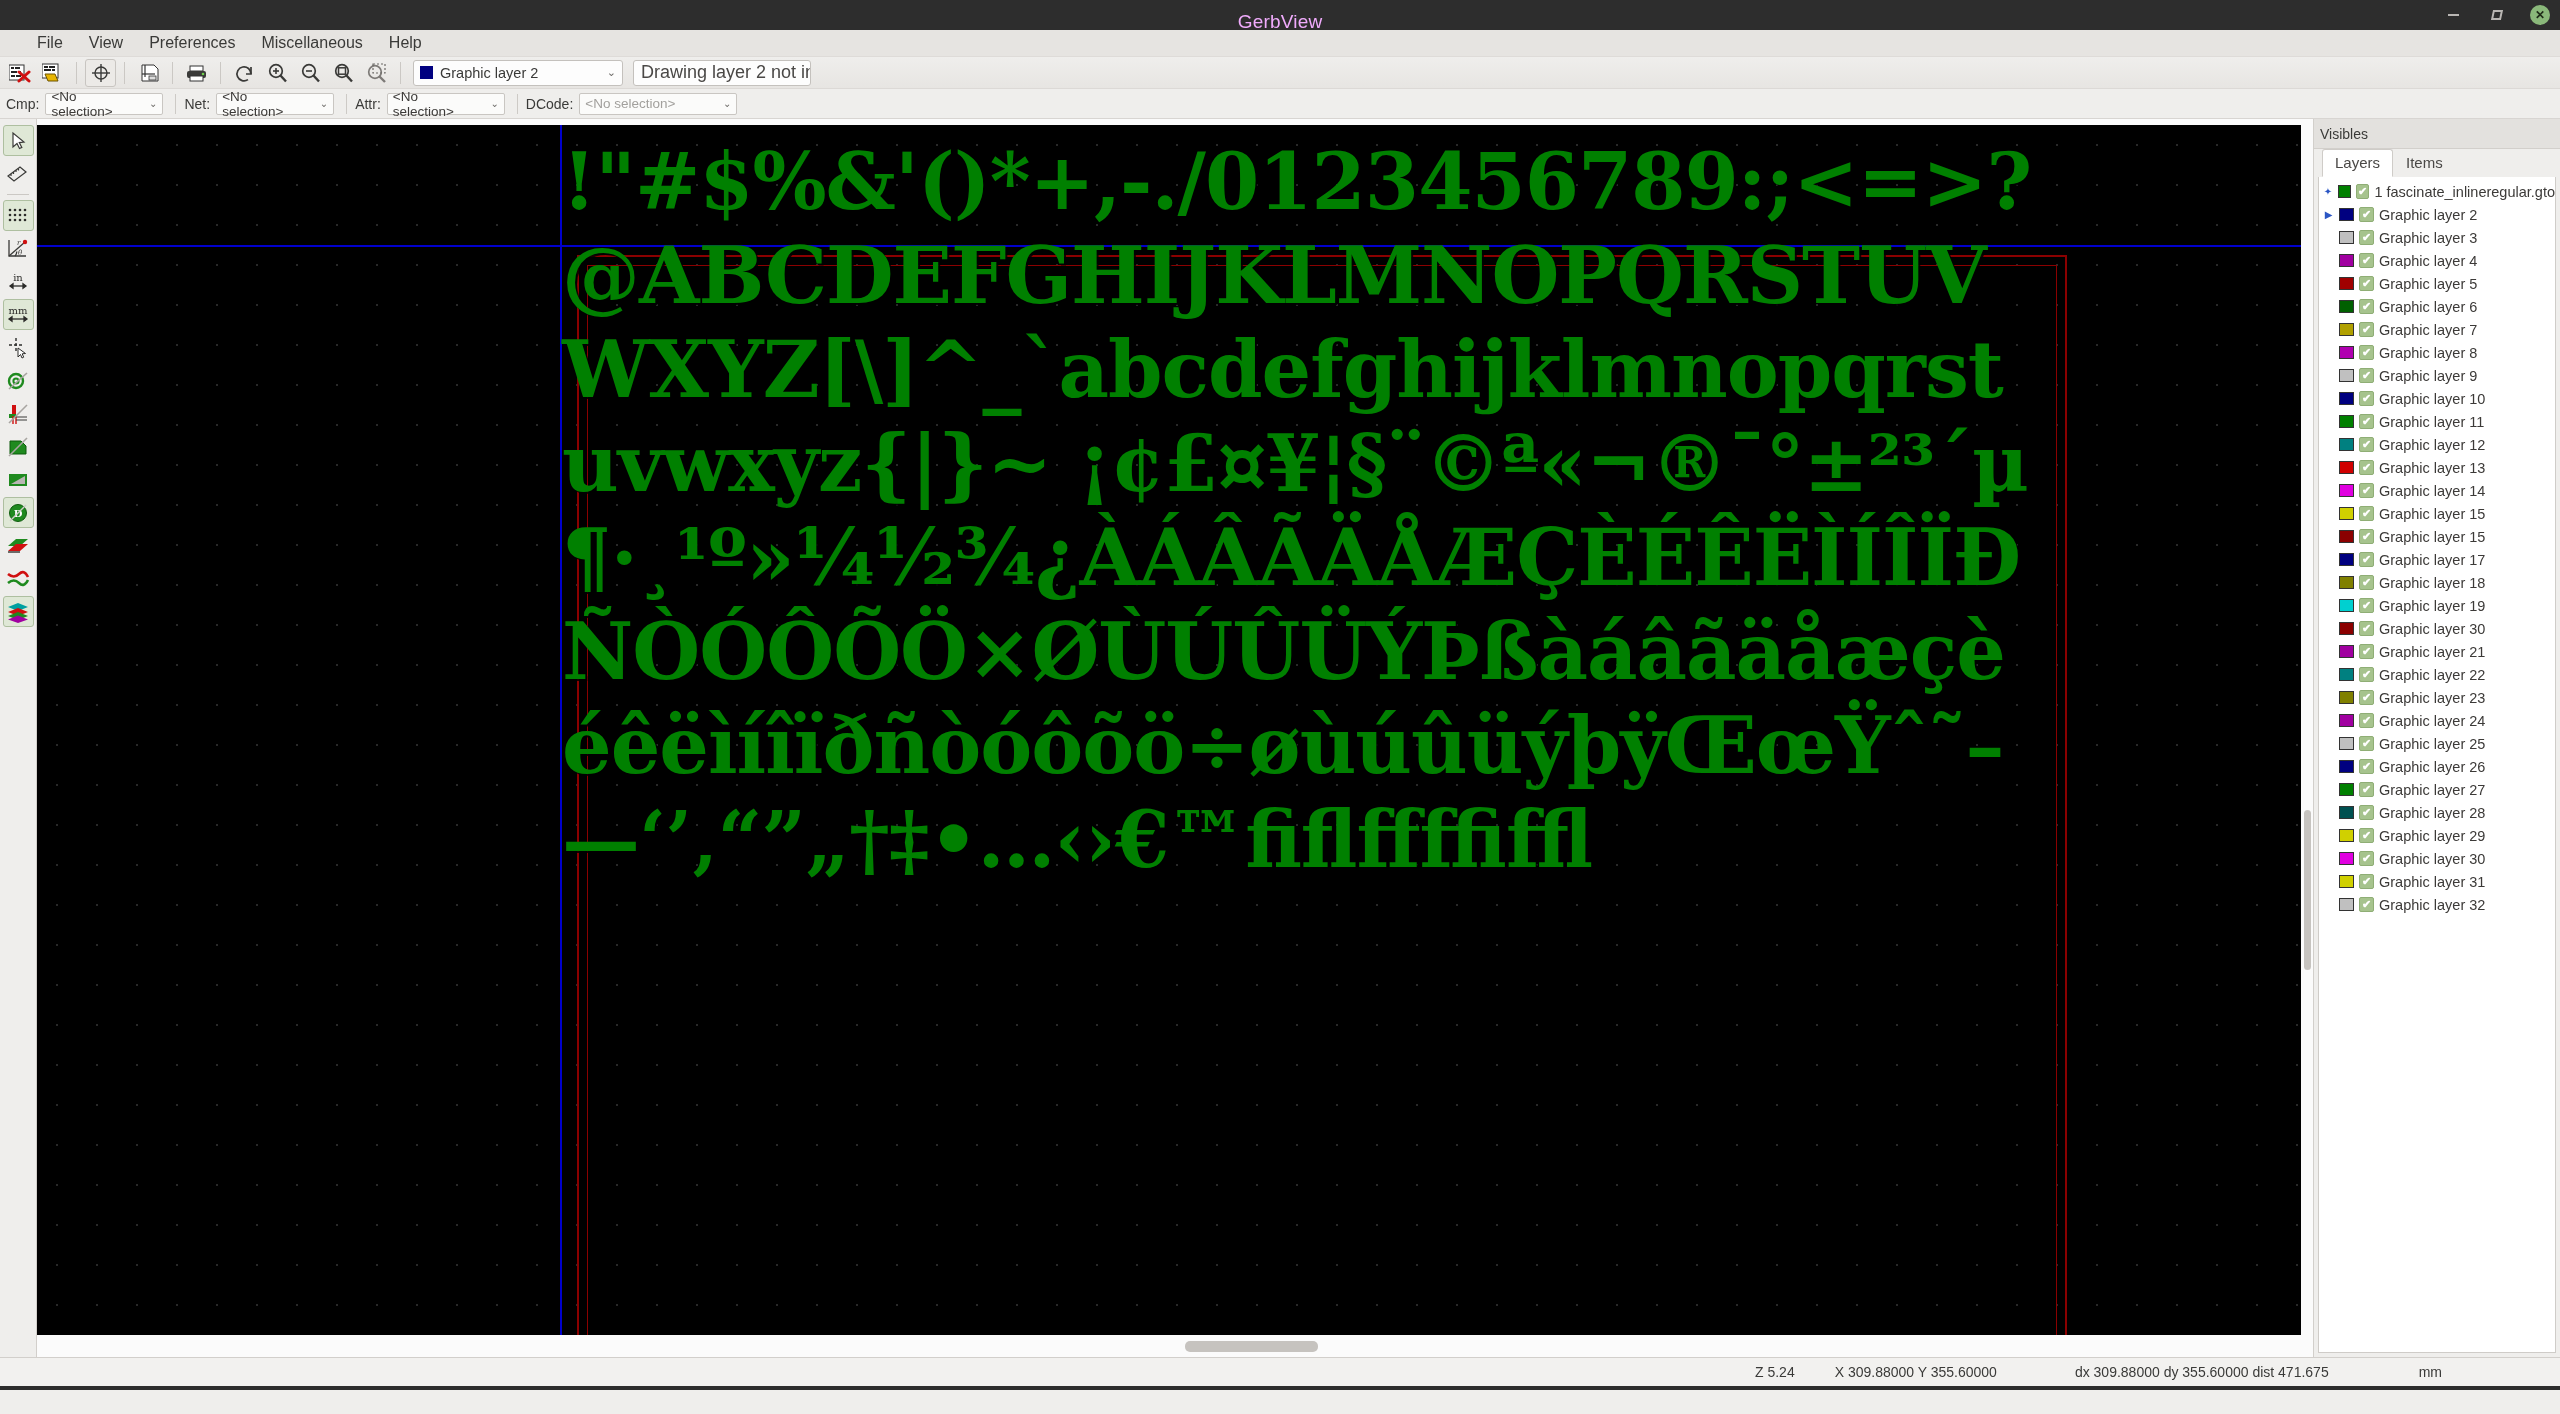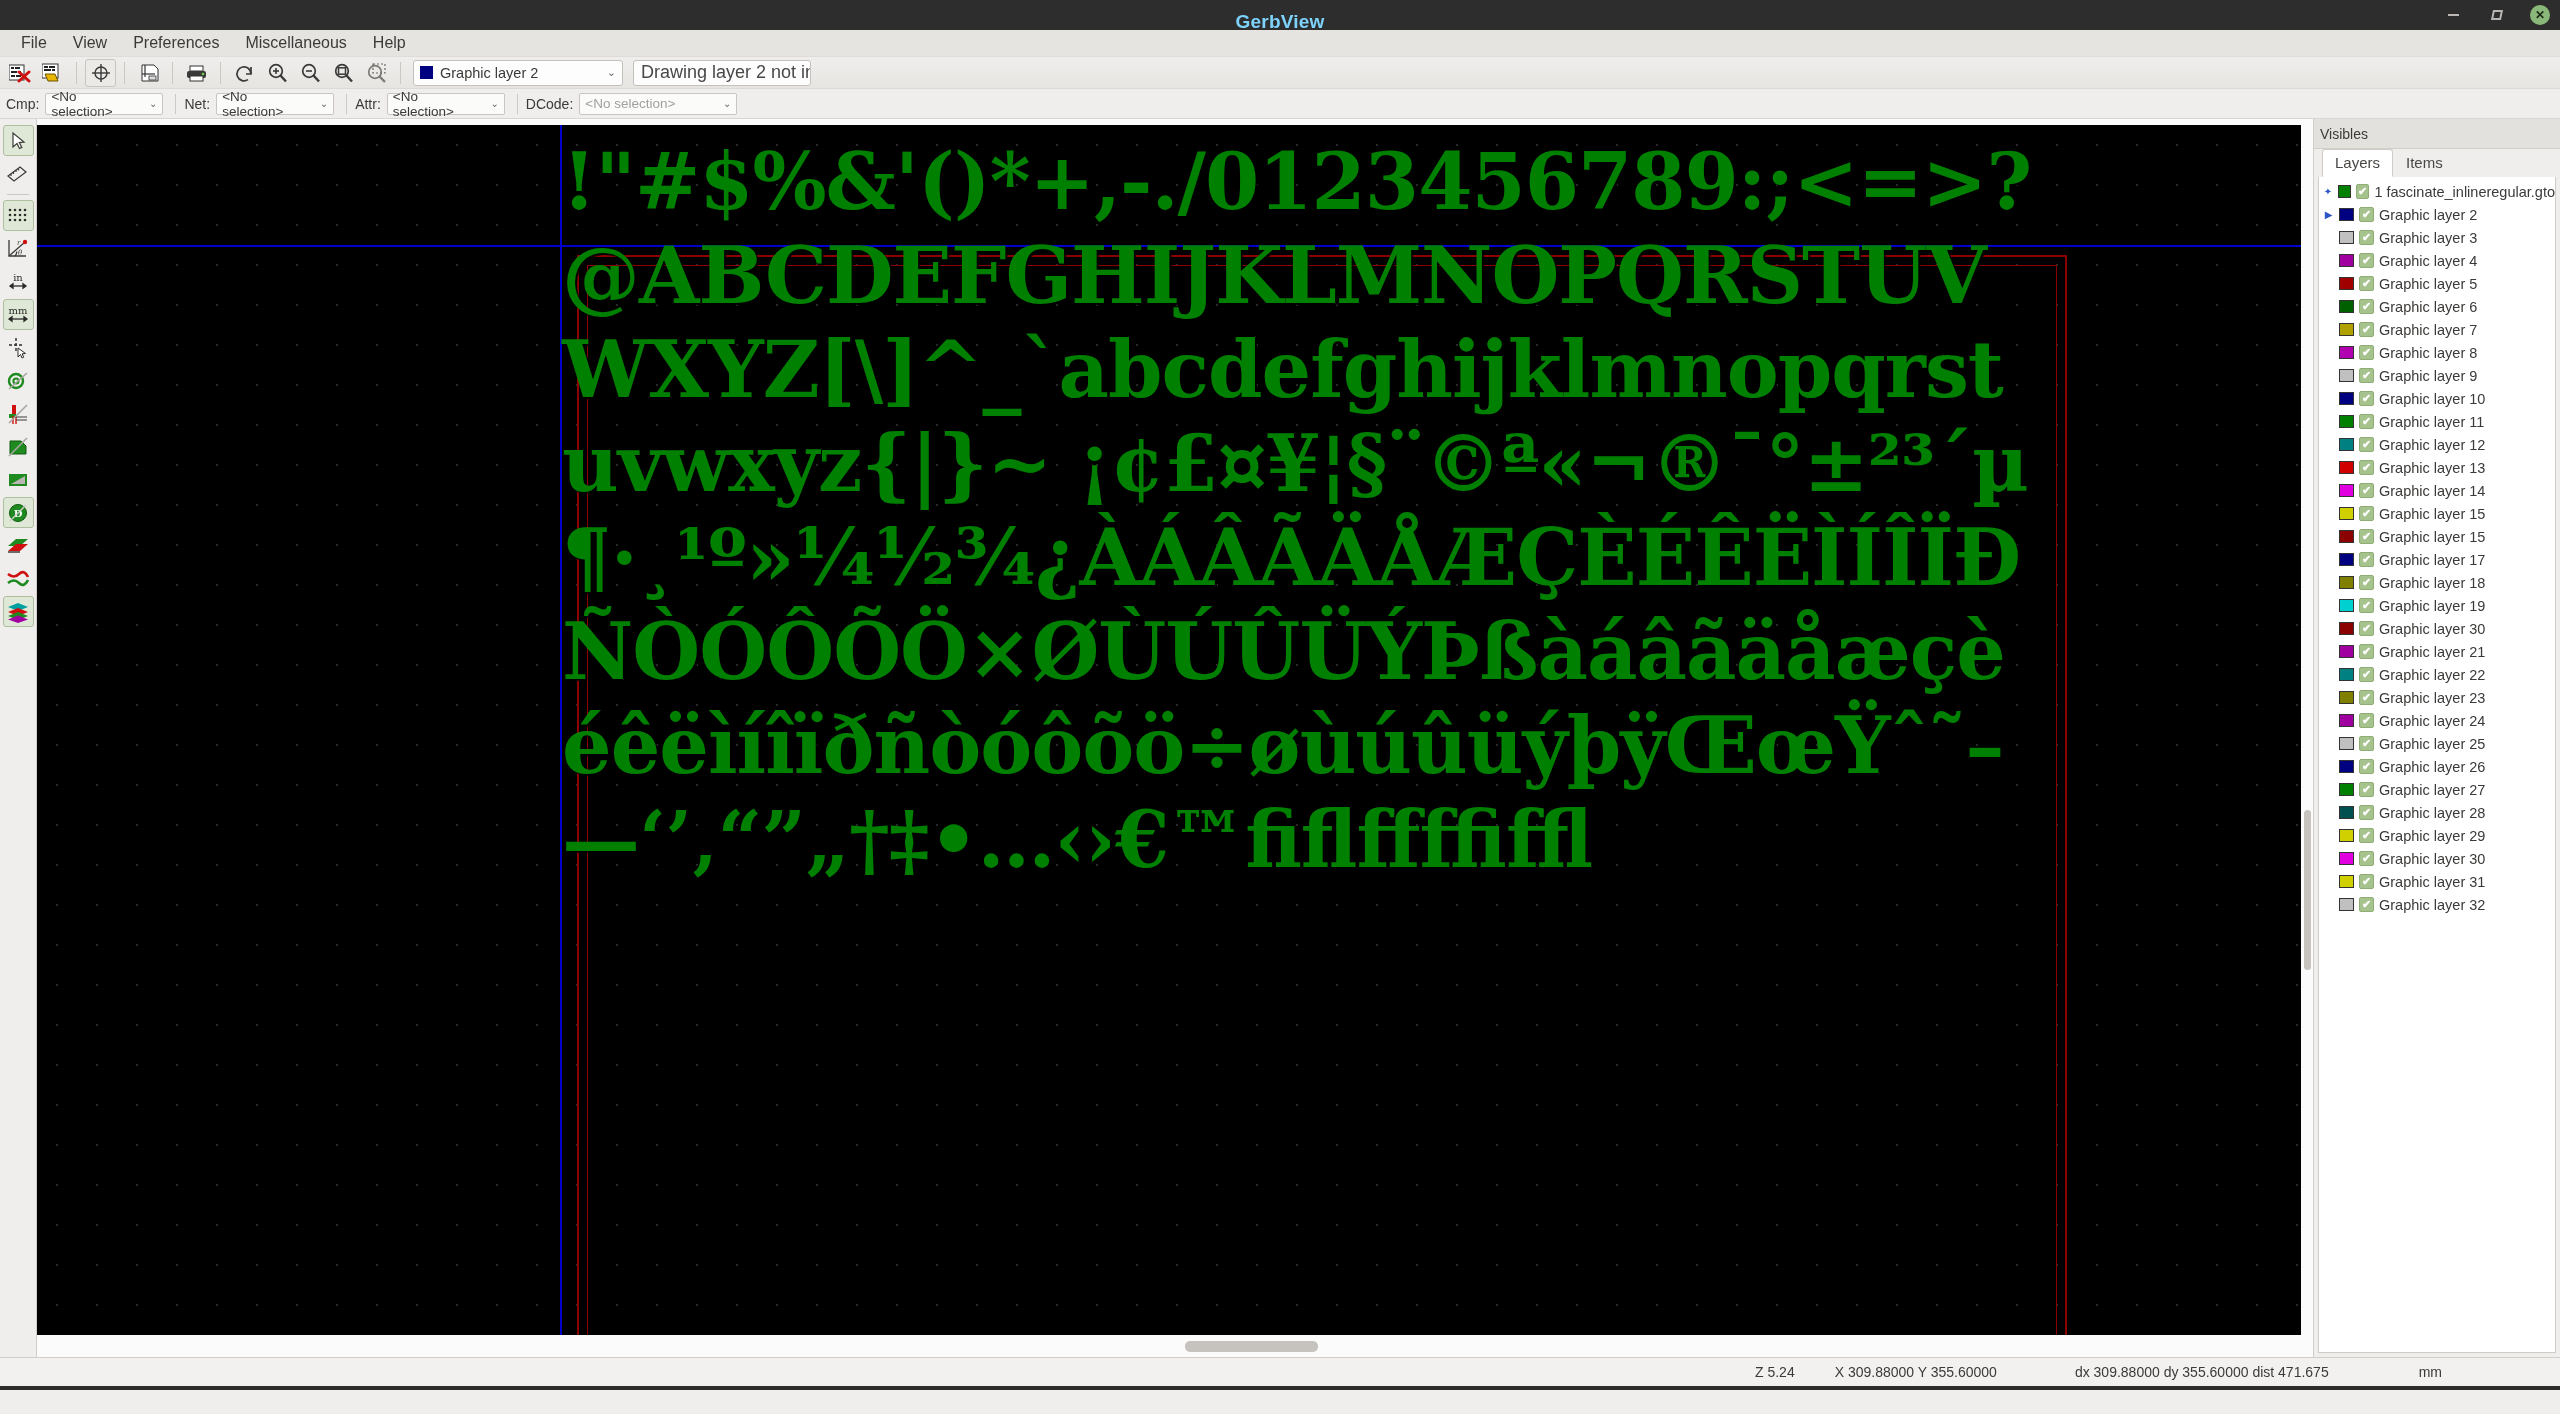--- a/index.html
+++ b/index.html
@@ -11,34 +11,34 @@
   }
 
   
   .titlebar {
     height: 30px; width: 100%;
     background: #2d2d2d;
     display: flex; align-items: center; justify-content: center;
     position: relative;
   }
   .titlebar .title {
-    color: #7dd3fc; font-size: 19px; font-weight: bold;
+    color: #f0abfc; font-size: 19px; font-weight: normal;
     letter-spacing: .2px;
     margin-top: 13px;
   }
   .winbtns { position:absolute; right: 10px; top:0; height:30px; display:flex; align-items:center; gap: 22px; }
   .winbtn { width: 22px; height:22px; display:flex; align-items:center; justify-content:center; color:#b9b6b3; font-size:13px; }
   .winbtn.close { background:#8ab87a; border-radius:50%; color:#1d2a17; font-size:12px; font-weight:bold; width:20px;height:20px;}
   .winbtn .minline { width:11px;height:2px;background:#b9b6b3;display:block;}
   .winbtn .maxsq { width:10px;height:10px;border:2px solid #b9b6b3; transform: skewX(-12deg);}
 
   
   .menubar {
     height: 27px; background:#e6e4e1;
-    display:flex; align-items:center; padding-left: 8px; gap: 0px;
+    display:flex; align-items:center; padding-left: 24px; gap: 0px;
     border-bottom: 1px solid #dedbd8;
   }
   .menuitem { font-size: 16px; color:#3a3a38; padding: 3px 13px; cursor:default; }
 
   
   .toolbar {
     height: 32px; background: linear-gradient(#efeeec,#e7e5e2);
     display:flex; align-items:center; padding: 0 4px; gap:2px;
     border-bottom: 1px solid #dcd9d6;
   }

